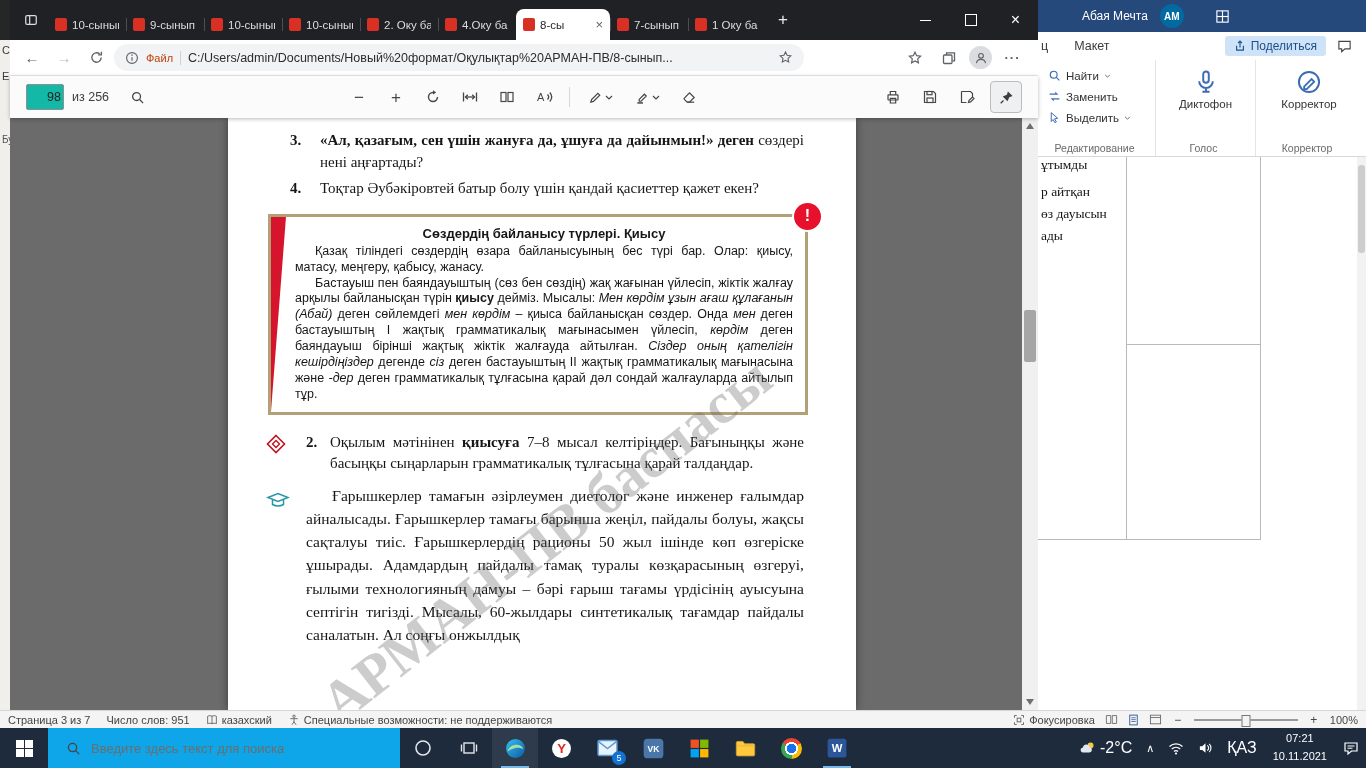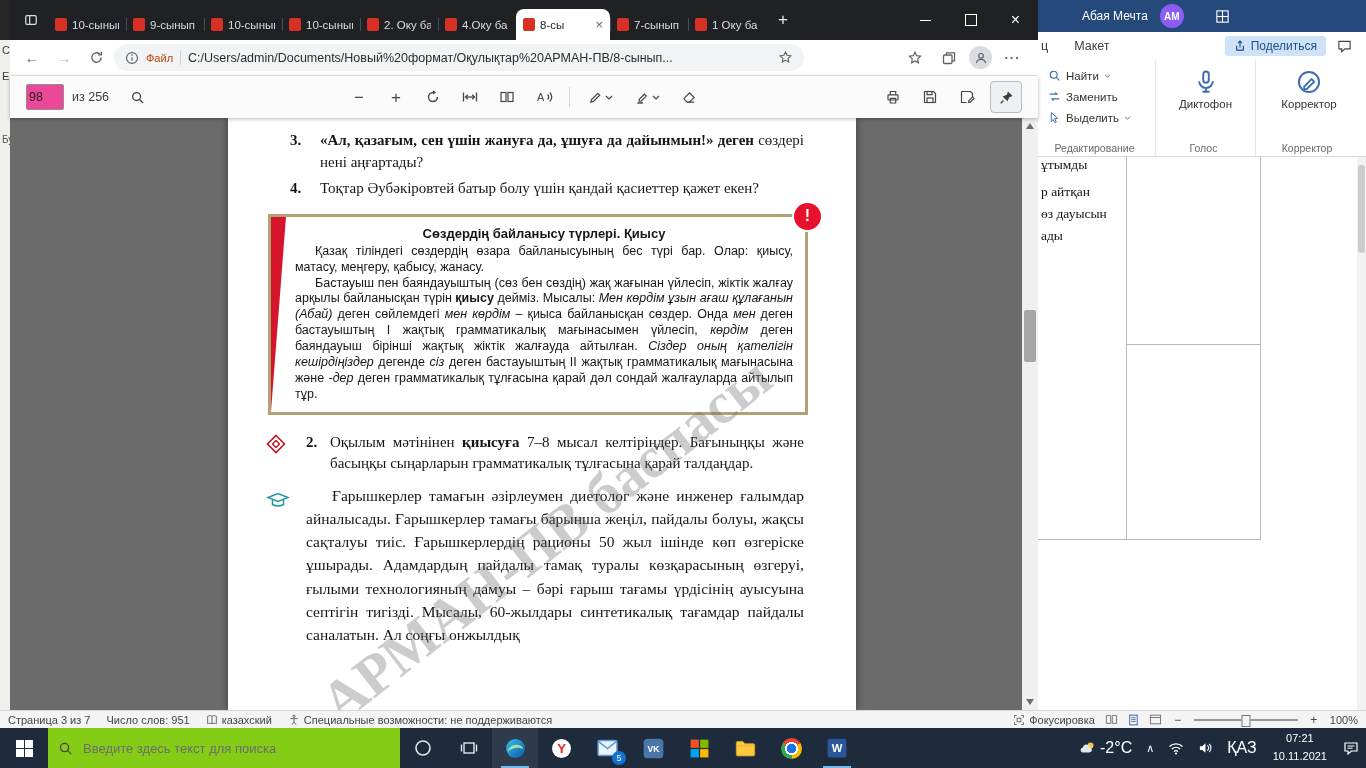--- a/index.html
+++ b/index.html
@@ -36,21 +36,21 @@
   .url-pill{flex:0 1 668px;height:27px;background:#f1f3f4;border-radius:14px;display:flex;align-items:center;padding:0 11px;gap:7px;min-width:0}
   .scheme{font-size:11px;color:#c2410c;flex:0 0 auto}
   .pill-div{width:1px;height:14px;background:#cdd0d4;flex:0 0 auto}
   .url-text{font-size:12.5px;color:#2b2c2e;white-space:nowrap;overflow:hidden;text-overflow:ellipsis;flex:1;min-width:0}
   .addr-icons{margin-left:auto;display:flex;align-items:center;gap:7px;padding-right:4px}
   .addr-btn{width:27px;height:27px;display:flex;align-items:center;justify-content:center;border-radius:4px}
   .avatar{width:23px;height:23px;border-radius:50%;background:#dadce0;display:flex;align-items:center;justify-content:center}
   .dots{font-size:13px;font-weight:bold;letter-spacing:1px;color:#5f6368}
 
   #pdfbar{height:42px;background:#fbfbfb;display:flex;align-items:center;padding:0 16px;box-shadow:0 1px 4px rgba(0,0,0,.28);position:relative;z-index:5;box-sizing:border-box}
-  .page-input{width:32px;height:22px;border:1px solid #8f8f8f;border-radius:2px;text-align:left;font-size:12.5px;color:#222;background:#ec4899;font-family:inherit}
+  .page-input{width:32px;height:22px;border:1px solid #8f8f8f;border-radius:2px;text-align:right;font-size:12.5px;color:#222;background:#14b8a6;font-family:inherit}
   .page-total{font-size:12.5px;color:#3c4043;margin:0 14px 0 8px;white-space:nowrap}
   .tb-btn{width:28px;height:28px;display:flex;align-items:center;justify-content:center;color:#44474a;border-radius:4px;flex:0 0 auto}
   .tb-glyph{font-size:17px;line-height:1}
   .tb-center{position:absolute;left:50%;transform:translateX(-50%);display:flex;align-items:center;gap:9px}
   .tb-sep{width:1px;height:20px;background:#d7d7d7;margin:0 2px}
   .tb-right{margin-left:auto;display:flex;align-items:center;gap:9px}
   .with-chev{display:flex;align-items:center;gap:2px}
   .pin-btn{width:30px;height:30px;border:1px solid #bcbcbc;border-radius:4px;background:#eef0f1;display:flex;align-items:center;justify-content:center}
 
   #content{position:absolute;left:0;top:118px;width:1028px;height:592px;background:#6b6b6b;overflow:hidden}
@@ -78,21 +78,21 @@
   .sb-up,.sb-down{position:absolute;left:0;width:16px;height:14px;display:flex;align-items:center;justify-content:center}
   .sb-up{top:1px}.sb-down{bottom:1px}
   .tri-up{width:0;height:0;border-left:4px solid transparent;border-right:4px solid transparent;border-bottom:6px solid #6f6f6f}
   .tri-down{width:0;height:0;border-left:4px solid transparent;border-right:4px solid transparent;border-top:6px solid #6f6f6f}
   .sb-thumb{position:absolute;left:2px;width:12px;top:192px;height:52px;background:#a6a6a6;border-radius:2px}
 
   
   #word{position:absolute;left:1038px;top:0;width:328px;height:710px;background:#fff;z-index:1}
   #wtitle{height:32px;background:#26497c;display:flex;align-items:center;padding-left:44px;gap:12px}
   .wuser{color:#fff;font-size:12px;white-space:nowrap}
-  .wavatar{width:24px;height:24px;border-radius:50%;background:#8b5cf6;color:#fff;font-size:10px;font-weight:bold;display:flex;align-items:center;justify-content:center}
+  .wavatar{width:24px;height:24px;border-radius:50%;background:#0369a1;color:#fff;font-size:10px;font-weight:bold;display:flex;align-items:center;justify-content:center}
   .wgrid{width:30px;height:30px;display:flex;align-items:center;justify-content:center;margin-left:12px}
   #wtabs{height:28px;display:flex;align-items:center;font-size:12.5px;color:#3b3b3b}
   .wtab-frag{margin-left:3px}
   .wtab{margin-left:26px}
   .share-btn{margin-left:auto;display:flex;align-items:center;gap:5px;background:#cfe3f8;color:#1d4e89;font-size:12px;padding:3px 9px;border-radius:3px;white-space:nowrap}
   .comment-btn{width:28px;height:28px;display:flex;align-items:center;justify-content:center;margin:0 8px 0 4px}
   #wribbon{height:97px;border-bottom:1px solid #d8d8d8;display:flex;box-sizing:border-box}
   .rcol{display:flex;flex-direction:column;align-items:center;padding:5px 4px 16px;border-right:1px solid #e4e4e4;position:relative;box-sizing:border-box}
   .rcol1{width:118px;align-items:flex-start;padding-left:10px}
   .rsmall{display:flex;align-items:center;gap:5px;height:21px;font-size:11.5px;color:#333;white-space:nowrap}
@@ -113,21 +113,21 @@
   .zoom-track{width:104px;height:2px;background:#9a9a9a;position:relative}
   .zoom-thumb{position:absolute;left:50%;top:-4px;width:7px;height:10px;background:#f4f4f4;border:1px solid #777;transform:translateX(-50%)}
   .zoom-btn{font-size:12px;color:#454545;width:12px;text-align:center}
 
   
   #taskbar{position:absolute;left:0;top:728px;width:1366px;height:40px;background:#1d2b3d;display:flex;align-items:stretch;z-index:10}
   .tb-slot{width:46px;display:flex;align-items:center;justify-content:center;position:relative;flex:0 0 auto}
   .tb-slot.focused{background:rgba(255,255,255,.08)}
   .tb-slot.open::after{content:"";position:absolute;left:9px;right:9px;bottom:0;height:2px;background:#76b9ed}
   #start-slot{width:48px}
-  #tb-search{width:352px;background:#84cc16;display:flex;align-items:center;gap:8px;padding:0 10px;box-sizing:border-box;flex:0 0 auto}
+  #tb-search{width:352px;background:#0ea5e9;display:flex;align-items:center;gap:8px;padding:0 18px;box-sizing:border-box;flex:0 0 auto}
   #tb-search input{border:none;outline:none;flex:1;font-size:13px;color:#444;background:transparent;font-family:inherit}
   #tb-search input::placeholder{color:#6d6d6d}
   .badge{position:absolute;right:4px;bottom:3px;width:14px;height:14px;border-radius:50%;background:#1273d4;color:#fff;font-size:9px;display:flex;align-items:center;justify-content:center}
   .chrome-logo{width:21px;height:21px;border-radius:50%;background:radial-gradient(circle at center,#1a73e8 0 4.5px,#fff 4.5px 6.5px,transparent 6.5px),conic-gradient(from -60deg,#ea4335 0 120deg,#fbbc05 0 240deg,#34a853 0 360deg)}
   .tray{margin-left:auto;display:flex;align-items:center}
   .tray-item{display:flex;align-items:center;justify-content:center;height:40px;padding:0 7px;color:#fff;font-size:16px;gap:4px;white-space:nowrap}
   .clock{flex-direction:column;line-height:1.25;font-size:11px;text-align:center;padding:8px 9px}
   .chev-up{font-size:11px}
 </style>
 </head>

